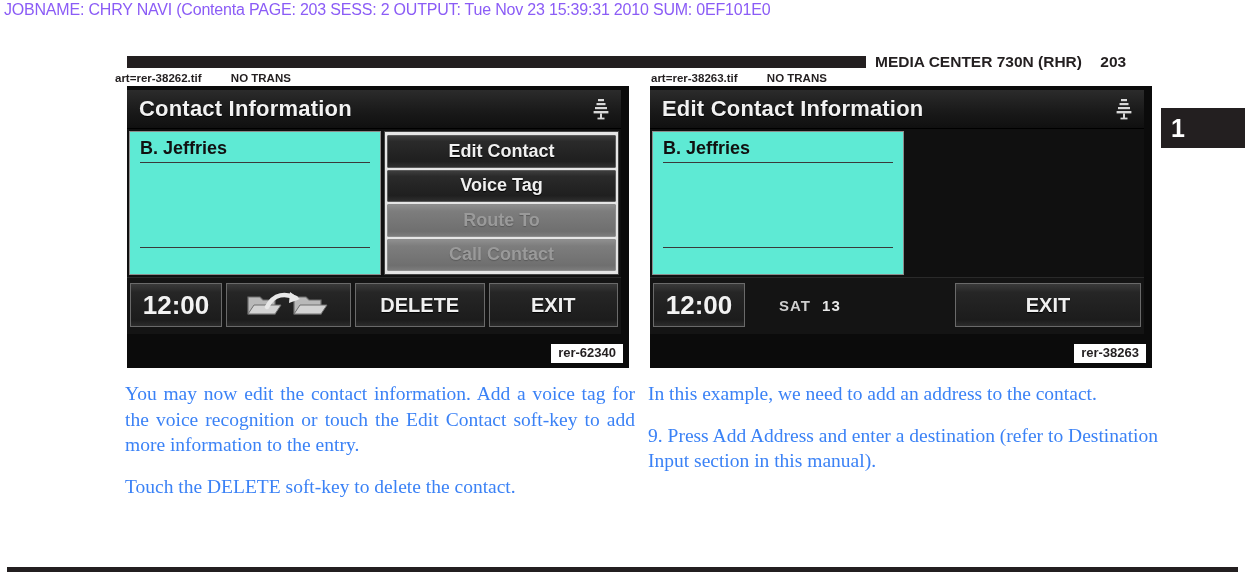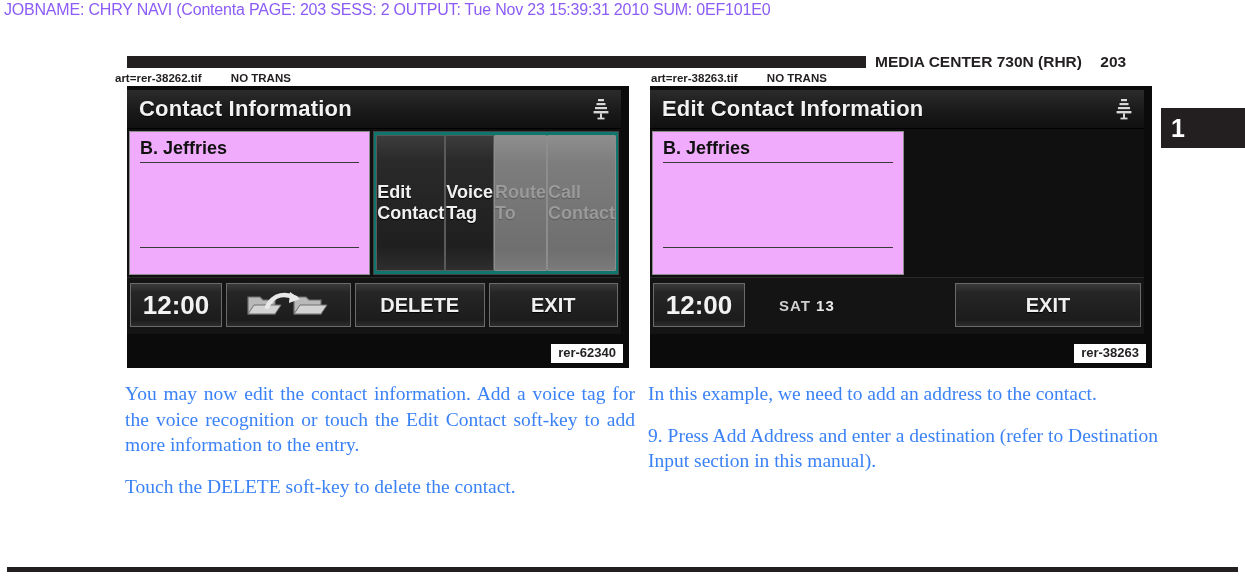--- a/index.html
+++ b/index.html
@@ -120,21 +120,21 @@
     position:relative;
     height:148px;
     display:flex;
     padding:2px;
     box-sizing:border-box;
     background:#101010;
   }
 
   .namepane{
     width:252px;
-    background:#f0abfc;
+    background:#5eead4;
     border:1px solid #8c8c8c;
     box-sizing:border-box;
     position:relative;
     padding:6px 10px 0 10px;
   }
   .namepane .nm{
     font-family:"Liberation Sans", sans-serif;
     font-weight:bold;
     font-size:18px;
     color:#111;
@@ -145,26 +145,26 @@
   .namepane .rule{
     position:absolute;
     left:10px;right:10px;bottom:26px;
     height:0;
     border-top:1.5px solid #3a3a3a;
   }
 
   .btnpane{
     flex:1;
     margin-left:3px;
-    background:#0f766e;
+    background:#e5e5e5;
     border:1px solid #444;
     box-sizing:border-box;
     padding:2px;
     display:flex;
-    flex-direction:row;
+    flex-direction:column;
     justify-content:center;
   }
   .btnpane.four{padding:2px;}
 
   .softkey{
     flex:1;
     margin:1px 0;
     display:flex;align-items:center;justify-content:center;
     font-family:"Liberation Sans", sans-serif;
     font-weight:bold;
@@ -229,21 +229,21 @@
   .footkey.exit-wide{flex:0 0 186px;}
   .satlabel{
     flex:1;
     padding-left:34px;
     font-family:"Liberation Sans", sans-serif;
     font-weight:bold;
     font-size:15px;
     color:#cfcfcf;
     letter-spacing:1px;
   }
-  .satlabel .num{margin-left:0;color:#e8e8e8;}
+  .satlabel .num{margin-left:6px;color:#e8e8e8;}
 
   
   .figid{
     position:absolute;
     right:6px;bottom:5px;
     background:#ffffff;
     color:#231f20;
     font-family:"Liberation Sans", sans-serif;
     font-weight:bold;
     font-size:13px;

